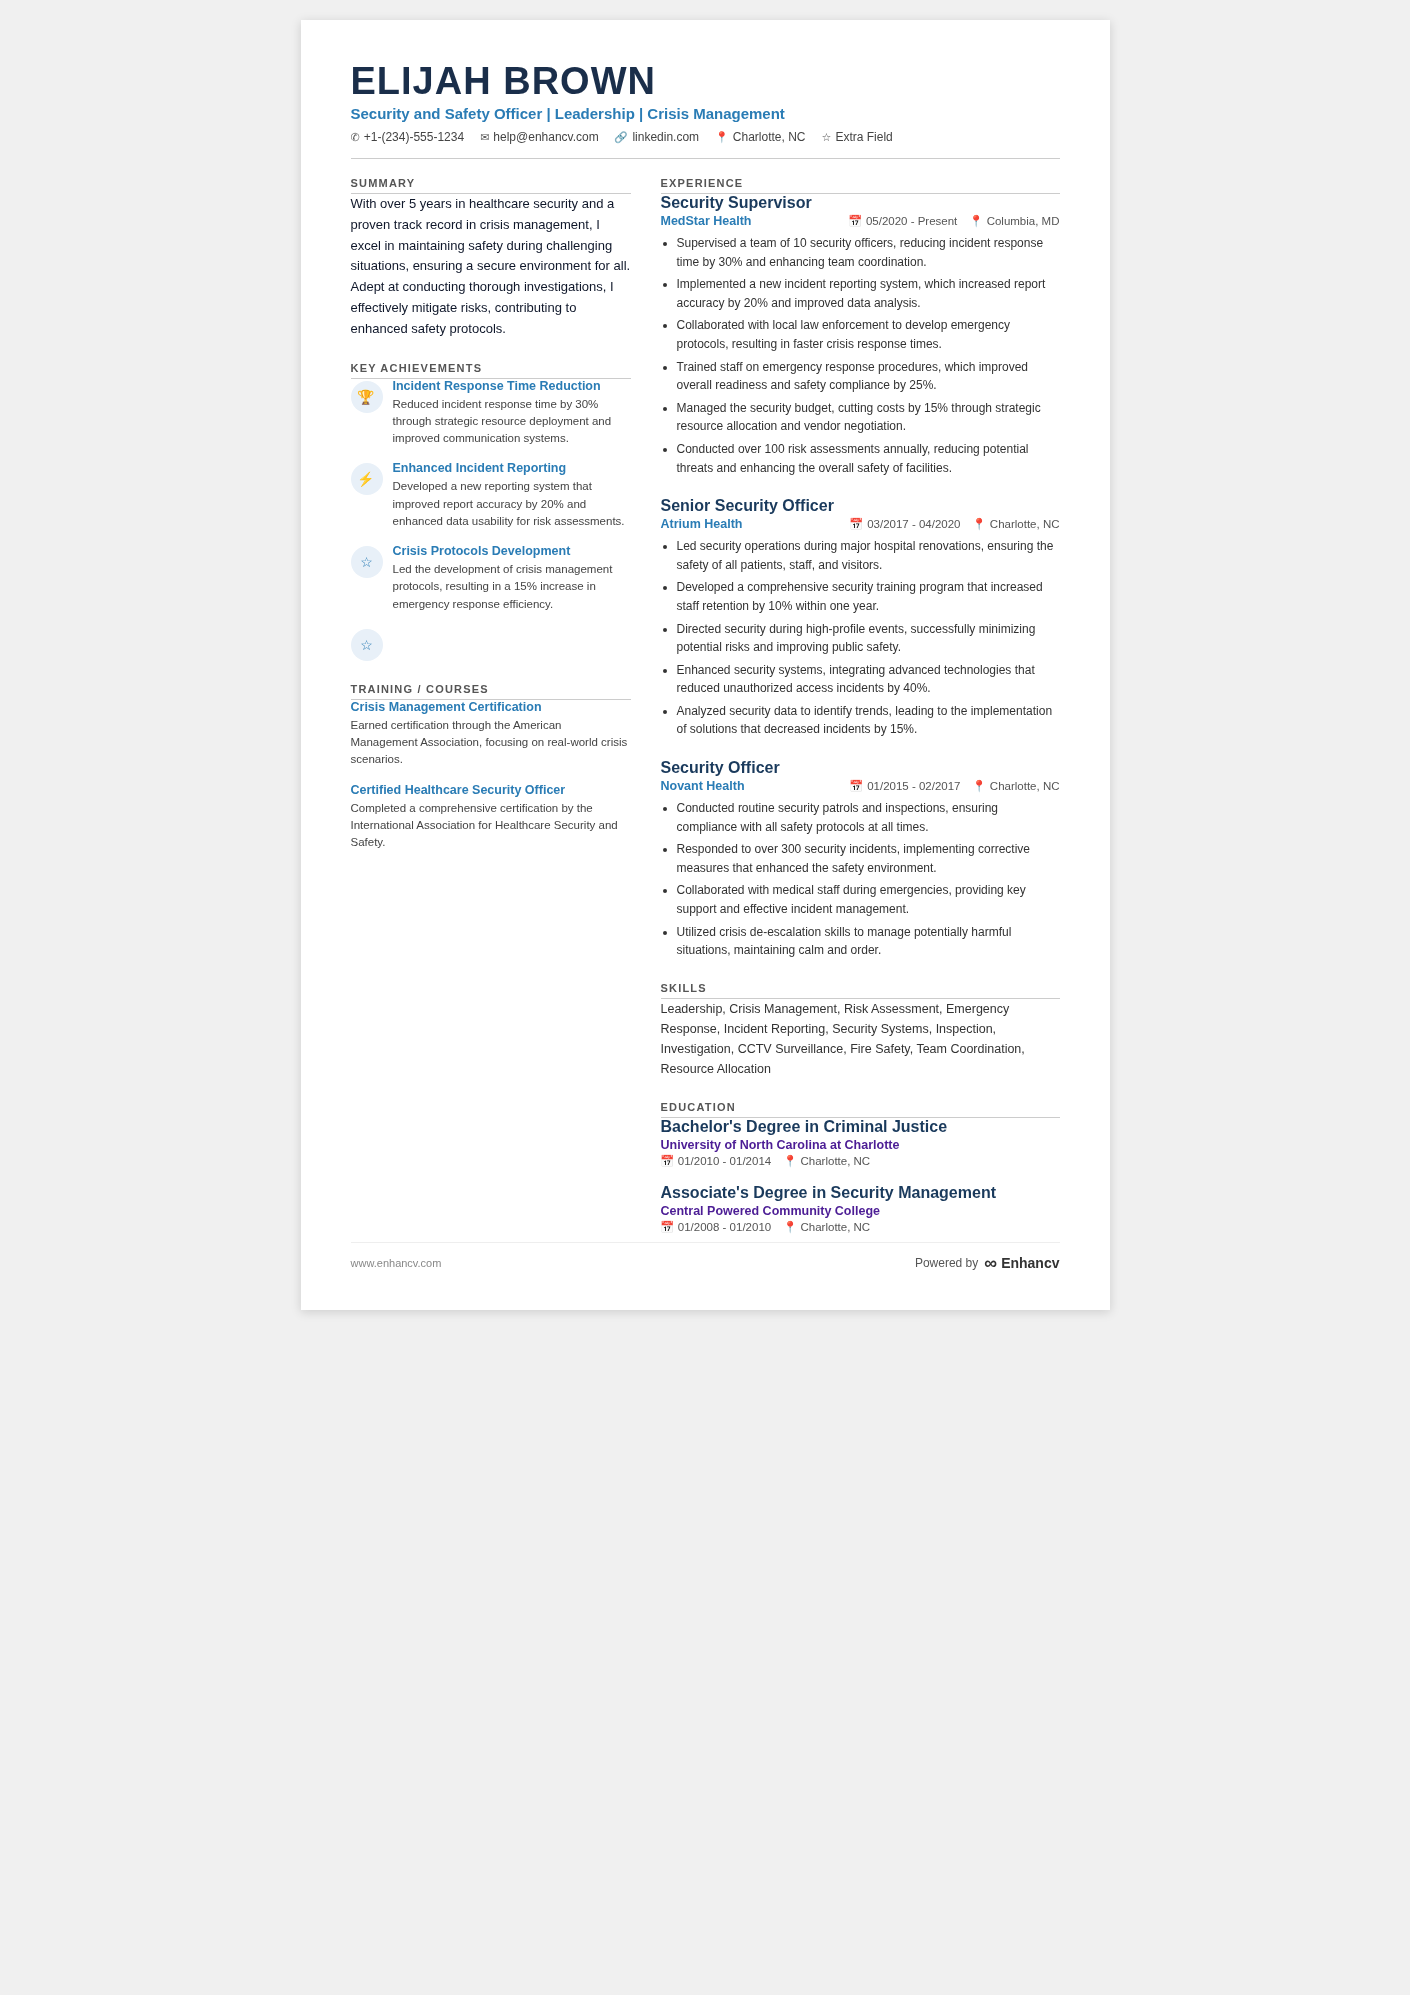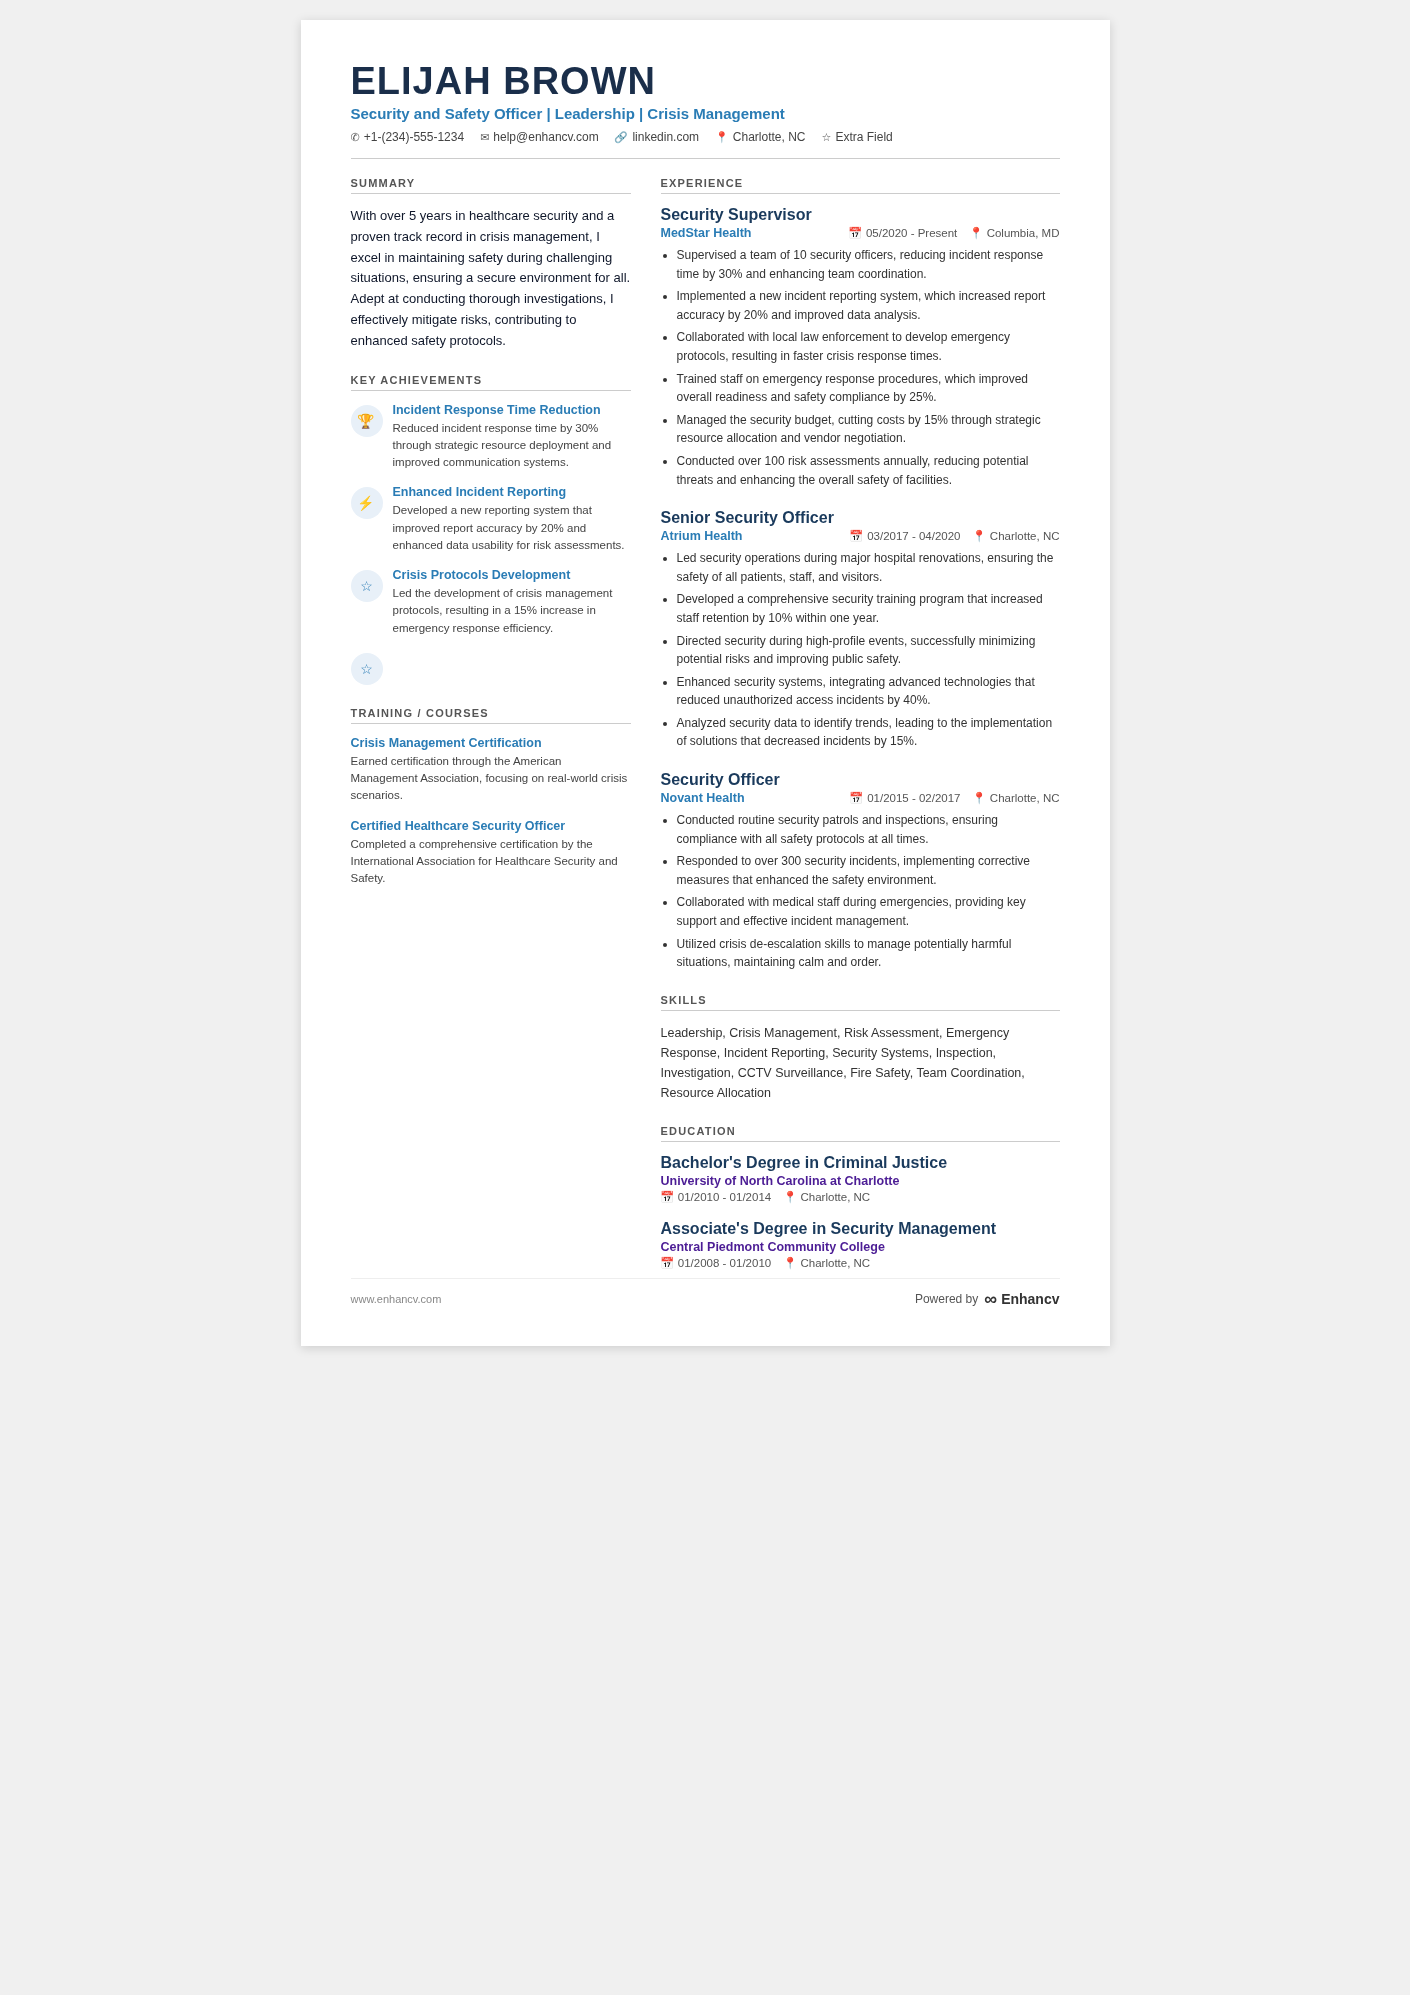--- a/index.html
+++ b/index.html
@@ -69,21 +69,21 @@
 
     
     .section-title {
       font-size: 11px;
       font-weight: 700;
       color: #555;
       text-transform: uppercase;
       letter-spacing: 1.2px;
       border-bottom: 1px solid #ccc;
       padding-bottom: 4px;
-      margin-bottom: 12px;
+      margin-bottom: 0;
     }
 
     
     .summary-section { margin-bottom: 22px; }
     .summary-text {
       font-size: 13px;
       color: #0f172a;
       line-height: 1.6;
     }
 
@@ -419,21 +419,21 @@
         <span>01/2010 - 01/2014</span>
       </div>
       <div class="job-info-item">
         <span>📍</span>
         <span>Charlotte, NC</span>
       </div>
     </div>
   </div>
             <div class="edu-item">
     <div class="edu-degree">Associate's Degree in Security Management</div>
-    <div class="edu-school">Central Piedmont Community College</div>
+    <div class="edu-school">Central Powered Community College</div>
     <div class="edu-meta">
       <div class="job-info-item">
         <span>📅</span>
         <span>01/2008 - 01/2010</span>
       </div>
       <div class="job-info-item">
         <span>📍</span>
         <span>Charlotte, NC</span>
       </div>
     </div>

